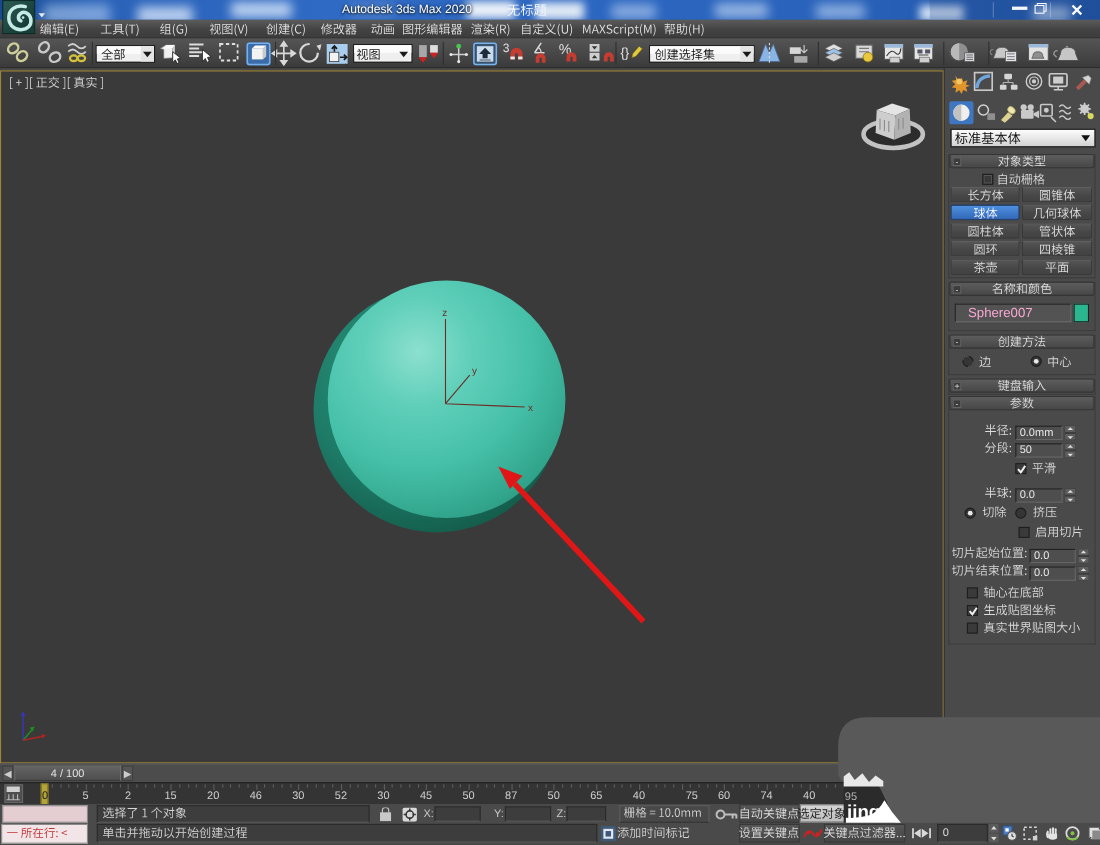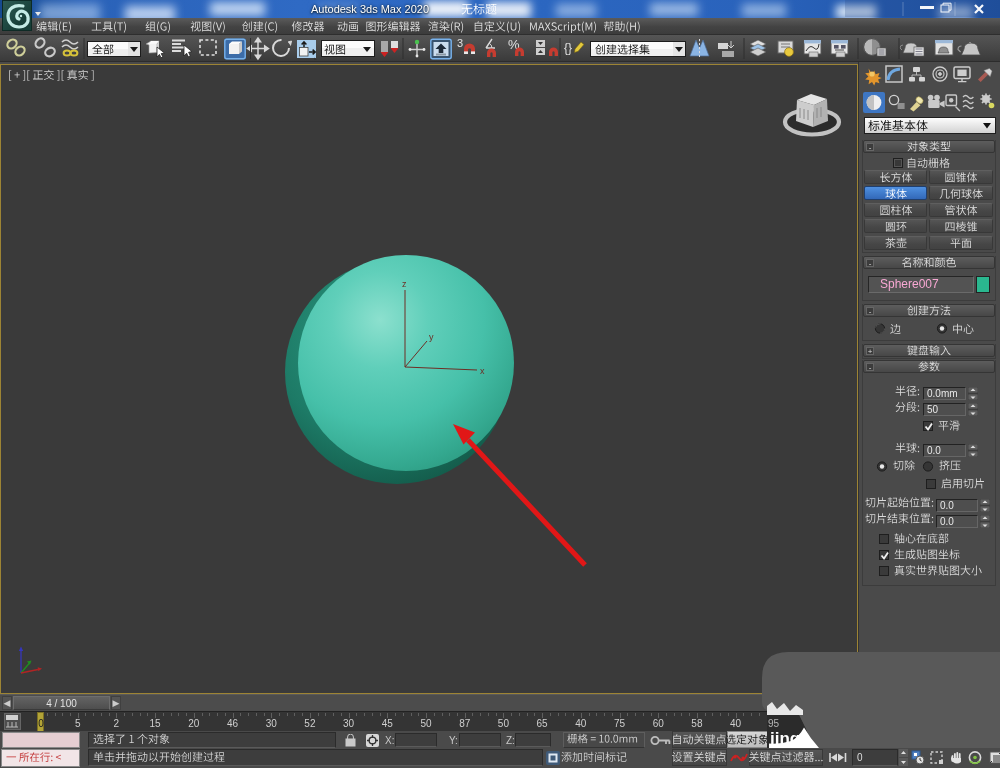--- a/index.html
+++ b/index.html
@@ -437,23 +437,23 @@
         <div class="a" style="left:232.5px;top:0;width:30px;margin-left:-15px;text-align:center">46</div>
         <div class="a" style="left:271.2px;top:0;width:30px;margin-left:-15px;text-align:center">30</div>
         <div class="a" style="left:309.9px;top:0;width:30px;margin-left:-15px;text-align:center">52</div>
         <div class="a" style="left:348.6px;top:0;width:30px;margin-left:-15px;text-align:center">30</div>
         <div class="a" style="left:387.3px;top:0;width:30px;margin-left:-15px;text-align:center">45</div>
         <div class="a" style="left:426.0px;top:0;width:30px;margin-left:-15px;text-align:center">50</div>
         <div class="a" style="left:464.7px;top:0;width:30px;margin-left:-15px;text-align:center">87</div>
         <div class="a" style="left:503.4px;top:0;width:30px;margin-left:-15px;text-align:center">50</div>
         <div class="a" style="left:542.1px;top:0;width:30px;margin-left:-15px;text-align:center">65</div>
         <div class="a" style="left:580.8px;top:0;width:30px;margin-left:-15px;text-align:center">40</div>
-        <div class="a" style="left:619.5px;top:0;width:30px;margin-left:-15px;text-align:center">75</div>
+        <div class="a" style="left:619.5px;top:0;width:30px;margin-left:-15px;text-align:right">75</div>
         <div class="a" style="left:658.2px;top:0;width:30px;margin-left:-15px;text-align:center">60</div>
-        <div class="a" style="left:696.9px;top:0;width:30px;margin-left:-15px;text-align:center">58</div>
+        <div class="a" style="left:696.9px;top:0;width:30px;margin-left:-15px;text-align:center">74</div>
         <div class="a" style="left:735.6px;top:0;width:30px;margin-left:-15px;text-align:center">40</div>
         <div class="a" style="left:774.3px;top:0;width:30px;margin-left:-15px;text-align:center">95</div>
       </div>
   <div class="a" style="left:37px;top:0;width:7px;height:20px;background:#b3a437;border:1px solid #7d7124"></div>
       <div class="a" style="left:36px;top:6px;width:10px;text-align:center;font-size:10px;color:#1d1d1d">0</div>
 </div>
 
 <div class="a" style="left:0;top:731px;width:1000px;height:37px;background:#4a4a4a;z-index:3">
 
   <div class="a" style="left:2px;top:1px;width:78px;height:16px;background:#e5ced2;border:1px solid #8a8a8a"></div>

